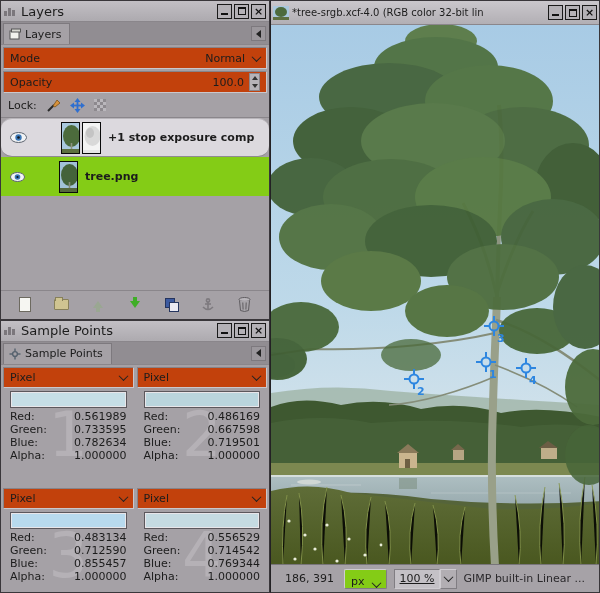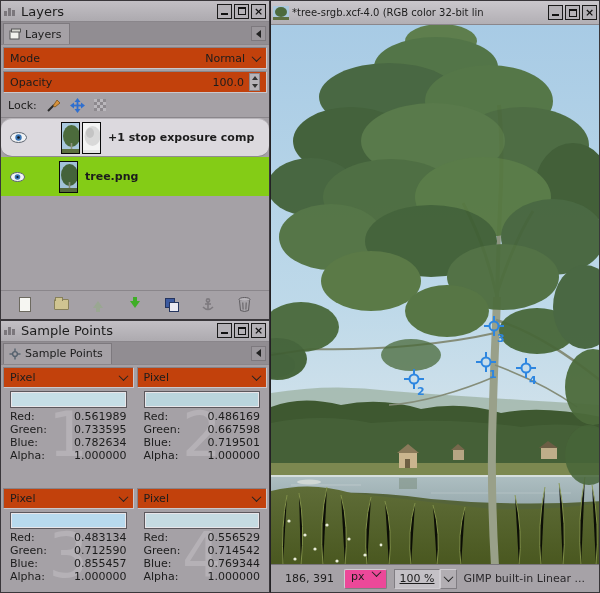--- a/index.html
+++ b/index.html
@@ -73,21 +73,21 @@
   
   .right-col { width:330px; display:flex; flex-direction:column; border:1px solid #39363a; border-left:1px solid #232124; }
   .img-titlebar { height:24px; flex:0 0 24px; display:flex; align-items:center; padding:0 2px; background:linear-gradient(#cac7cc,#b2afb4); border-bottom:1px solid #8a868b; }
   .img-titlebar .ttl { font-size:10px; margin-left:3px; flex:1; white-space:nowrap; overflow:hidden; }
   .canvas-wrap { flex:1; position:relative; background:#7b8a94; overflow:hidden; }
   .canvas-wrap svg { display:block; }
   .mk { stroke:#2d86e0; stroke-width:2; fill:none; }
   .mktext { fill:#2d86e0; font:bold 11px "DejaVu Sans",sans-serif; }
   .statusbar { height:28px; flex:0 0 28px; background:#a6a2a7; border-top:1px solid #78757a; display:flex; align-items:center; padding:0 6px; gap:7px; }
   .pos-label { margin-left:8px; min-width:52px; }
-  .unit-combo { height:20px; padding:0 6px; display:flex; align-items:flex-start; background:#ec4899; border:1px solid; border-color:#cfccd1 #807d82 #807d82 #cfccd1; border-radius:2px; }
+  .unit-combo { height:20px; padding:0 6px; display:flex; align-items:flex-end; background:#84cc16; border:1px solid; border-color:#cfccd1 #807d82 #807d82 #cfccd1; border-radius:2px; }
   .zoom-box { height:20px; display:flex; align-items:flex-start;text-decoration:underline; }
   .zoom-entry { width:46px; height:20px; background:#c4c1c6; border:1px solid; border-color:#807d82 #cfccd1 #cfccd1 #807d82; display:flex; align-items:center; justify-content:flex-end; padding:0 4px; }
   .zoom-chev { width:17px; height:20px; background:#b2aeb3; border:1px solid; border-color:#cfccd1 #807d82 #807d82 #cfccd1; display:flex; align-items:center; justify-content:center; }
   .status-msg { flex:1; white-space:nowrap; overflow:hidden; color:#2a282b; }
 </style>
 </head>
 <body>
 
 <div class="left-col">
 

